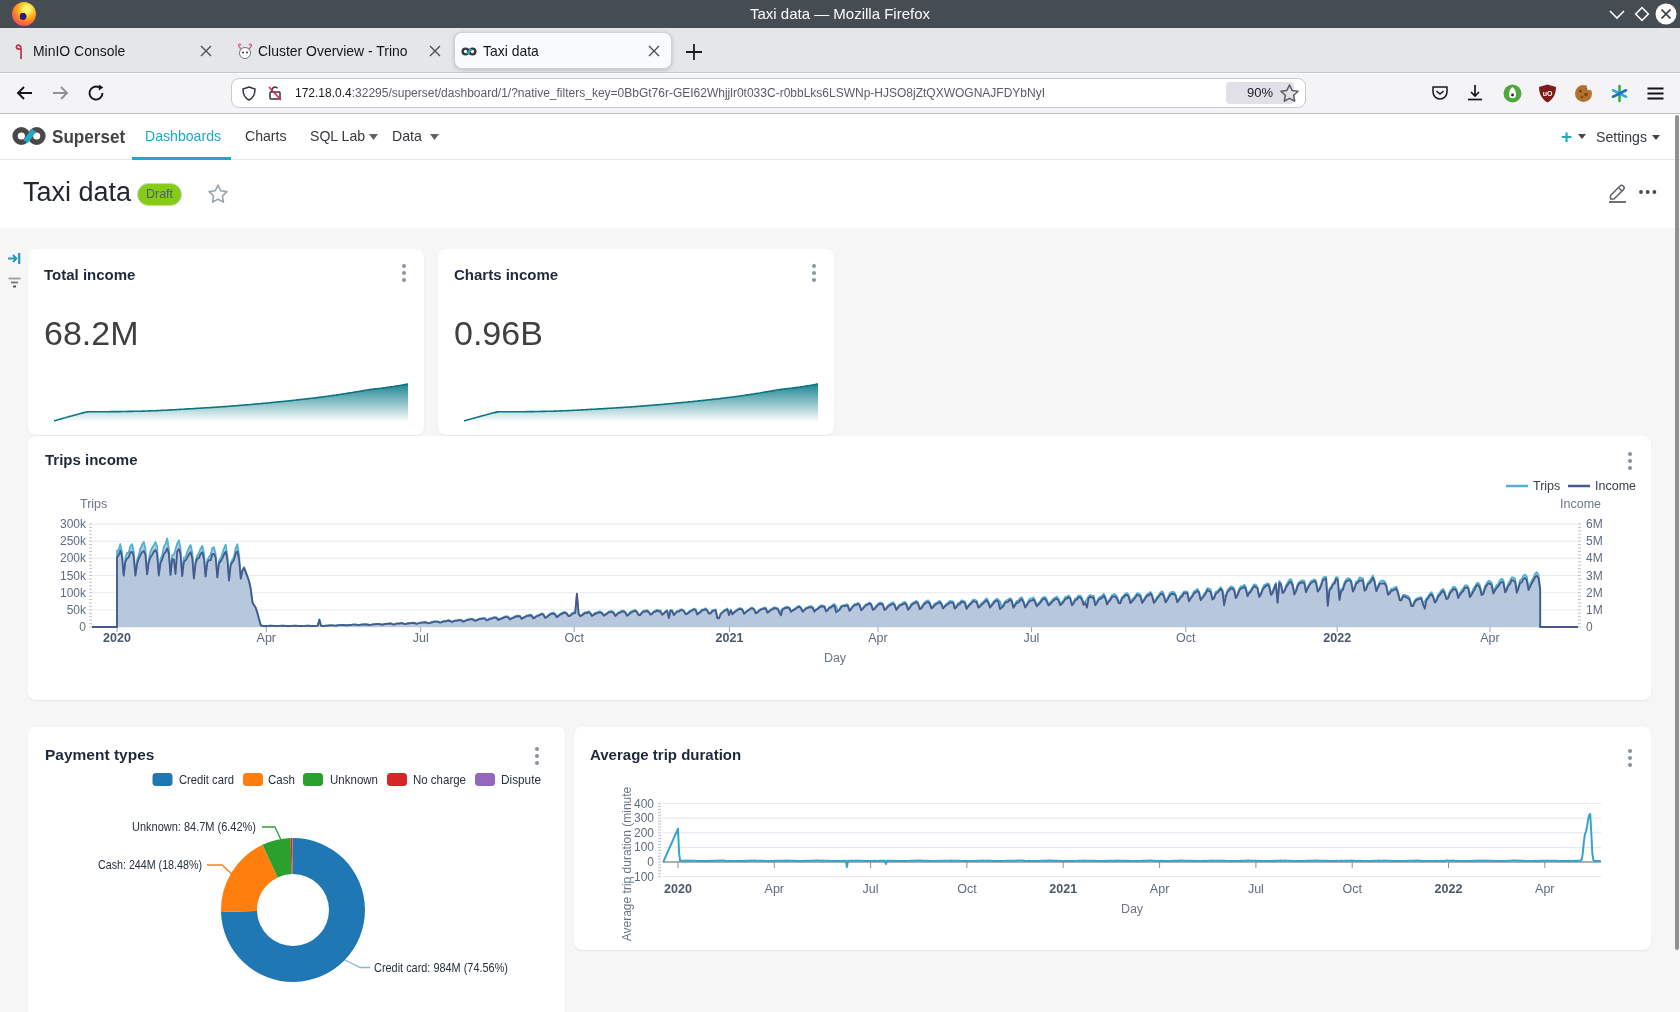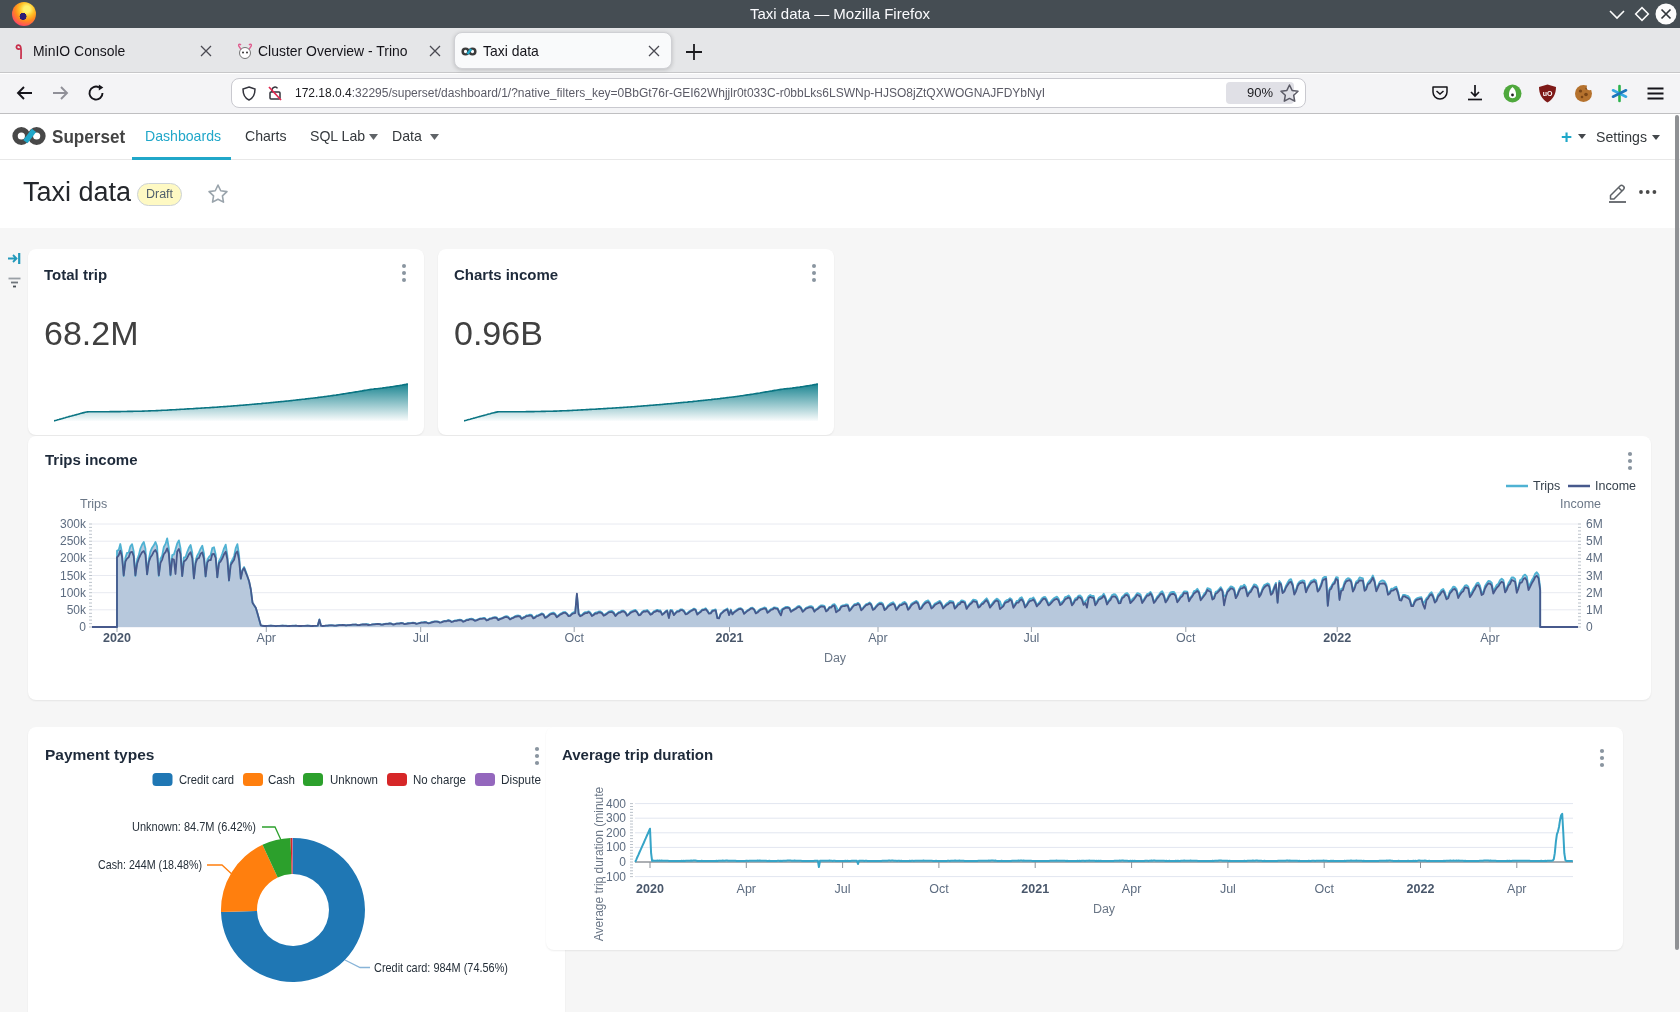--- a/index.html
+++ b/index.html
@@ -14,21 +14,21 @@
 #activetab{left:454px;top:32px;width:218px;height:37px;background:#f9fafb;border:1px solid #cfd0d4;border-radius:8px;box-shadow:0 1px 4px rgba(0,0,0,0.18);}
 #newtab{left:684px;top:42px;width:20px;height:20px;}
 #toolbar{left:0;top:74px;width:1680px;height:40px;background:#f4f4f6;border-bottom:1px solid #bfbfc1;}
 #urlbox{left:231px;top:78px;width:1075px;height:30px;background:#fff;border:1px solid #c9c9cf;border-radius:8px;}
 #urltext{left:295px;top:78px;height:30px;line-height:30px;font-size:12px;color:#5b5b66;white-space:nowrap;}
 #zoombadge{left:1226px;top:82px;width:68px;height:22px;background:#e0e0e6;border-radius:4px;text-align:center;line-height:22px;font-size:13px;color:#1b1b1f;}
 #navbar{left:0;top:114px;width:1680px;height:46px;background:#fff;border-bottom:1px solid #e8e8e8;}
 .navitem{font-size:15px;color:#34383c;transform:scaleX(0.94);transform-origin:0 50%;}
 #dashheader{left:0;top:160px;width:1680px;height:68px;background:#fff;}
 #dtitle{left:23px;top:177px;font-size:27px;color:#24272c;font-weight:500;}
-#draft{left:137px;top:183px;width:45px;height:23px;border:1px solid #ccd2d6;border-radius:12px;background:#fef9c3;text-align:center;line-height:21px;font-size:12.5px;color:#51606d;}
+#draft{left:137px;top:183px;width:45px;height:23px;border:1px solid #ccd2d6;border-radius:12px;background:#84cc16;text-align:center;line-height:21px;font-size:12.5px;color:#51606d;}
 #content{left:0;top:228px;width:1680px;height:784px;background:#f6f6f6;}
 .card{position:absolute;background:#fff;border-radius:8px;box-shadow:0 1px 2px rgba(0,0,0,0.07);}
 .ctitle{position:absolute;left:16px;top:17px;font-size:15px;font-weight:bold;color:#1e2a3a;}
 .bignum{position:absolute;left:16px;top:65px;font-size:34px;color:#404040;}
 .kebab{position:absolute;width:5px;height:18px;}
 .kebab i{position:absolute;left:1px;width:4px;height:4px;border-radius:50%;background:#8a95a0;}
 #scrollthumb{left:1675px;top:115px;width:3.5px;height:835px;background:#8f9194;border-radius:2px;}
 svg{display:block;}
 </style></head>
 <body>
@@ -180,21 +180,21 @@
     <path d="M0 6.5h8M5 3l3.5 3.5L5 10" stroke="#2399bb" stroke-width="1.8" fill="none"></path>
     <path d="M11.2 1v11" stroke="#2399bb" stroke-width="2.2"></path>
   </svg>
 <svg class="abs" style="left:8px;top:277px" width="13" height="12" viewBox="0 0 13 12">
     <path d="M0.5 1.5h12" stroke="#9aa0a6" stroke-width="1.8"></path>
     <path d="M3 5.5h7" stroke="#70767c" stroke-width="1.8"></path>
     <path d="M5 9.5h3" stroke="#4a5056" stroke-width="1.8"></path>
   </svg>
 <div id="scrollthumb" class="abs"></div>
 <div class="card" style="left:28px;top:249px;width:396px;height:186px;">
-    <div class="ctitle">Total trip</div>
+    <div class="ctitle">Total income</div>
     <div class="kebab" style="right:18px;top:15px;">
       <i style="top:0"></i>
       <i style="top:7px"></i>
       <i style="top:14px"></i>
     </div>
     <div class="bignum">68.2M</div>
     <div class="abs" style="left:26px;top:130px;">
       <svg width="354" height="45" viewBox="0 0 354 45">
         <defs>
           <linearGradient id="g1" x1="0" y1="0" x2="0" y2="1">
@@ -311,21 +311,21 @@
       <path d="M262.5,111A72.0,72.0 0 0 1 264.5,111L264.7,147A36.0,36.0 0 0 0 263.7,147Z" fill="#d62728"></path>
       <path d="M264.5,111A72.0,72.0 0 0 1 265,111L265,147A36.0,36.0 0 0 0 264.7,147Z" fill="#9467bd"></path>
       <path d="M234,100h13l6,13" fill="none" stroke="#2ca02c" stroke-width="1.3"></path>
       <text x="228" y="104" font-size="13.5" fill="#26303a" text-anchor="end" textLength="124" lengthAdjust="spacingAndGlyphs">Unknown: 84.7M (6.42%)</text>
       <path d="M179,138h15l13,12" fill="none" stroke="#ff7f0e" stroke-width="1.3"></path>
       <text x="174" y="142" font-size="13.5" fill="#26303a" text-anchor="end" textLength="104" lengthAdjust="spacingAndGlyphs">Cash: 244M (18.48%)</text>
       <path d="M317,233l15,7.5h10" fill="none" stroke="#88b4d8" stroke-width="1.3"></path>
       <text x="346" y="245" font-size="13.5" fill="#26303a" textLength="134" lengthAdjust="spacingAndGlyphs">Credit card: 984M (74.56%)</text>
     </svg>
   </div>
-<div class="card" style="left:546px;top:727px;width:1077px;height:223px;text-decoration:underline;">
+<div class="card" style="left:574px;top:727px;width:1077px;height:223px;text-decoration:underline;">
     <svg width="1077" height="223" viewBox="0 0 1077 223" font-family="Liberation Sans, sans-serif">
       <text x="16" y="33" font-size="15" font-weight="bold" fill="#1e2a3a">Average trip duration</text>
       <circle cx="1056" cy="24" r="2.1" fill="#8a95a0"></circle>
       <circle cx="1056" cy="31" r="2.1" fill="#8a95a0"></circle>
       <circle cx="1056" cy="38" r="2.1" fill="#8a95a0"></circle>
       <text x="57" y="137" font-size="12" fill="#6b7787" text-anchor="middle" transform="rotate(-90 57 137)">Average trip duration (minute</text>
       <line x1="89.0" y1="76.6" x2="1027.0" y2="76.6" stroke="#e2e6f0" stroke-width="1"></line>
       <text x="80" y="80.6" font-size="12" fill="#5d6c80" text-anchor="end">400</text>
       <line x1="89.0" y1="91.2" x2="1027.0" y2="91.2" stroke="#e2e6f0" stroke-width="1"></line>
       <text x="80" y="95.2" font-size="12" fill="#5d6c80" text-anchor="end">300</text>

